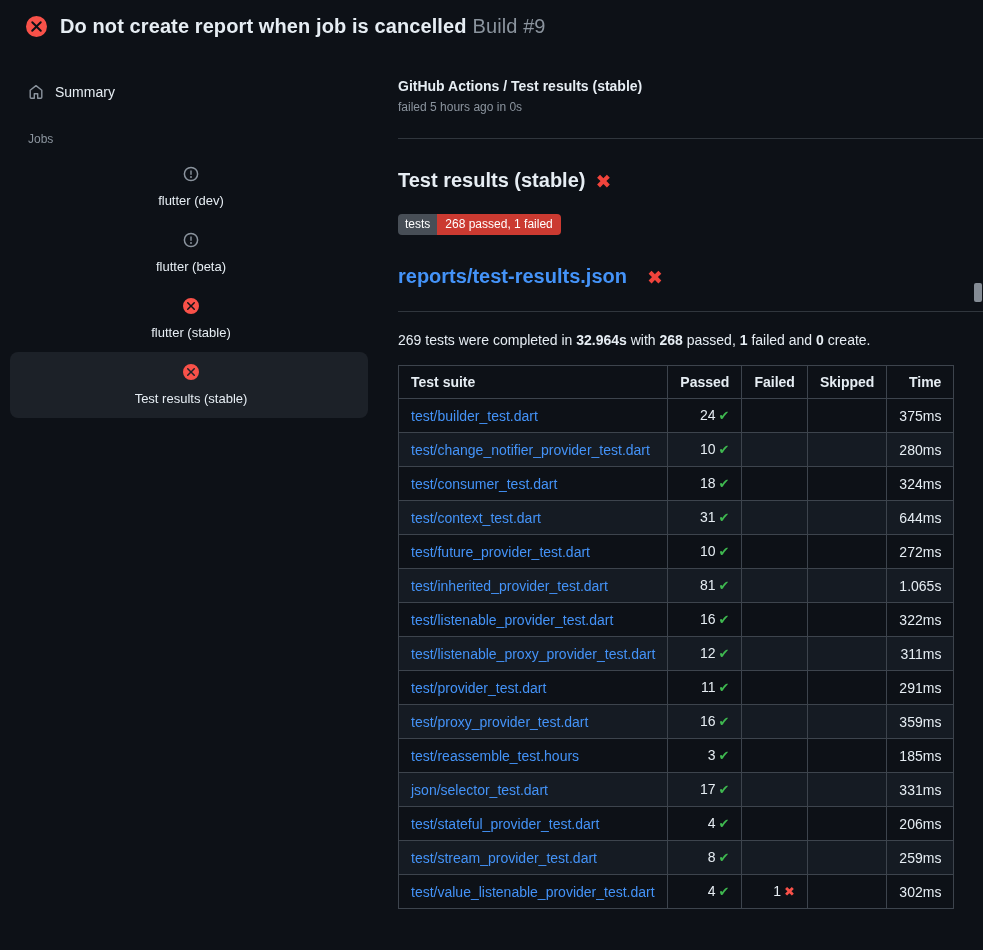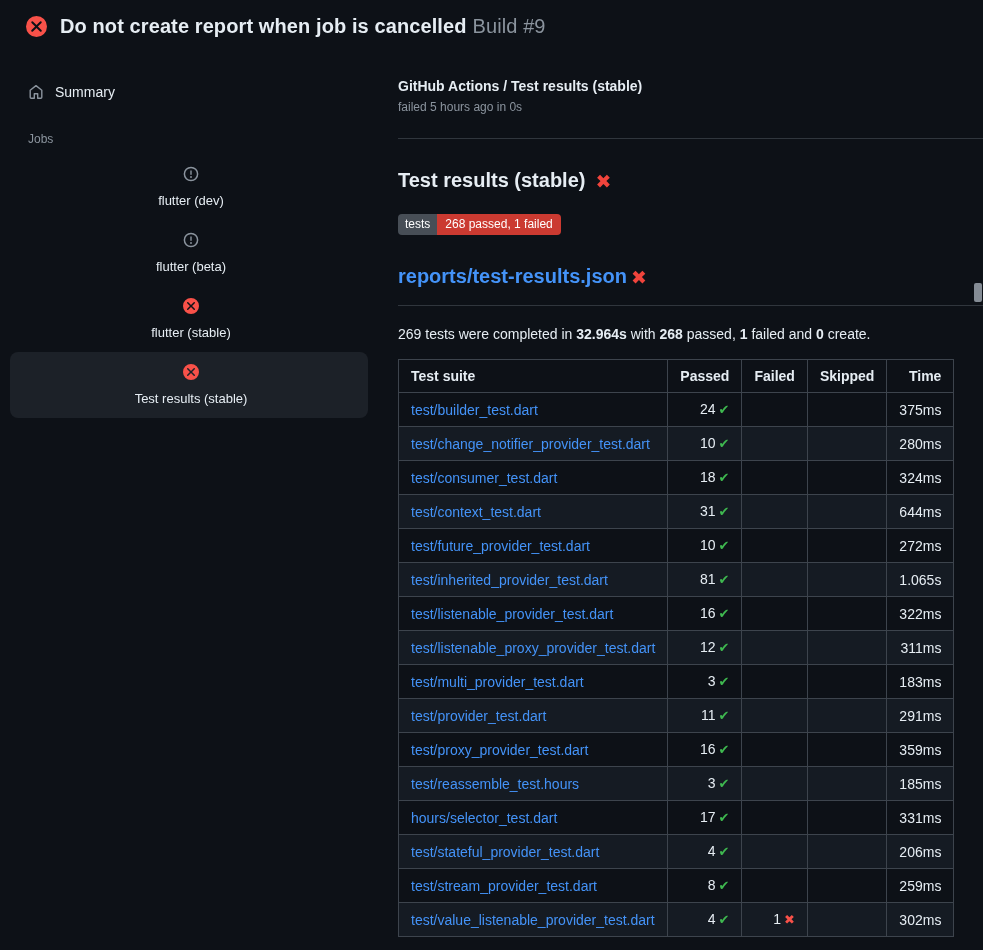--- a/index.html
+++ b/index.html
@@ -45,21 +45,21 @@
   .breadcrumb{font-size:14px;font-weight:700;}
   .status-line{font-size:12px;color:var(--muted);margin-top:6px;}
   hr.top-rule{border:0;border-top:1px solid var(--border);margin:24px -31px 0 0;}
   h2.section-title{display:flex;align-items:center;gap:10px;font-size:20px;font-weight:700;margin-top:30px;}
   .x-mark{color:#f0443c;font-size:19px;font-weight:700;line-height:1;transform:translateY(1px);}
   
   .badge{display:inline-flex;margin-top:22px;font-size:12px;border-radius:4px;overflow:hidden;line-height:1;}
   .badge-label{background:var(--badge-gray);color:#ffffff;padding:4px 7px 5px;}
   .badge-value{background:var(--badge-red);color:#ffffff;padding:4px 8px 5px;}
   
-  h3.report-heading{display:flex;align-items:center;gap:4px;font-size:20px;font-weight:700;margin:30px -31px 0 0;padding-bottom:17px;border-bottom:1px solid var(--border);}
+  h3.report-heading{display:flex;align-items:center;gap:20px;font-size:20px;font-weight:700;margin:30px -31px 0 0;padding-bottom:23px;border-bottom:1px solid var(--border);}
   h3.report-heading a{color:var(--link);text-decoration:none;}
   .summary-line{font-size:14px;margin-top:20px;color:var(--text);}
   .summary-line b{font-weight:700;}
   
   table{border-collapse:collapse;width:100%;margin-top:17px;font-size:14px;}
   th,td{border:1px solid var(--table-border);padding:7px 12px;line-height:18px;}
   th{font-weight:700;text-align:left;}
   th.num,td.num{text-align:right;}
   col.c-passed{width:68px;}col.c-failed{width:68px;}col.c-skipped{width:78px;}col.c-time{width:70px;}
   tbody tr:nth-child(even){background:var(--row-alt);}
@@ -220,27 +220,20 @@
             <td class="num">322ms</td>
           </tr>
           <tr>
             <td><a href="#">test/listenable_proxy_provider_test.dart</a></td>
             <td class="num"><span>12</span><span class="check">✔</span></td>
             <td class="num"></td>
             <td class="num"></td>
             <td class="num">311ms</td>
           </tr>
           <tr>
-            <td><a href="#">test/multi_provider_test.dart</a></td>
-            <td class="num"><span>3</span><span class="check">✔</span></td>
-            <td class="num"></td>
-            <td class="num"></td>
-            <td class="num">183ms</td>
-          </tr>
-          <tr>
             <td><a href="#">test/provider_test.dart</a></td>
             <td class="num"><span>11</span><span class="check">✔</span></td>
             <td class="num"></td>
             <td class="num"></td>
             <td class="num">291ms</td>
           </tr>
           <tr>
             <td><a href="#">test/proxy_provider_test.dart</a></td>
             <td class="num"><span>16</span><span class="check">✔</span></td>
             <td class="num"></td>
@@ -248,21 +241,21 @@
             <td class="num">359ms</td>
           </tr>
           <tr>
             <td><a href="#">test/reassemble_test.hours</a></td>
             <td class="num"><span>3</span><span class="check">✔</span></td>
             <td class="num"></td>
             <td class="num"></td>
             <td class="num">185ms</td>
           </tr>
           <tr>
-            <td><a href="#">hours/selector_test.dart</a></td>
+            <td><a href="#">json/selector_test.dart</a></td>
             <td class="num"><span>17</span><span class="check">✔</span></td>
             <td class="num"></td>
             <td class="num"></td>
             <td class="num">331ms</td>
           </tr>
           <tr>
             <td><a href="#">test/stateful_provider_test.dart</a></td>
             <td class="num"><span>4</span><span class="check">✔</span></td>
             <td class="num"></td>
             <td class="num"></td>

